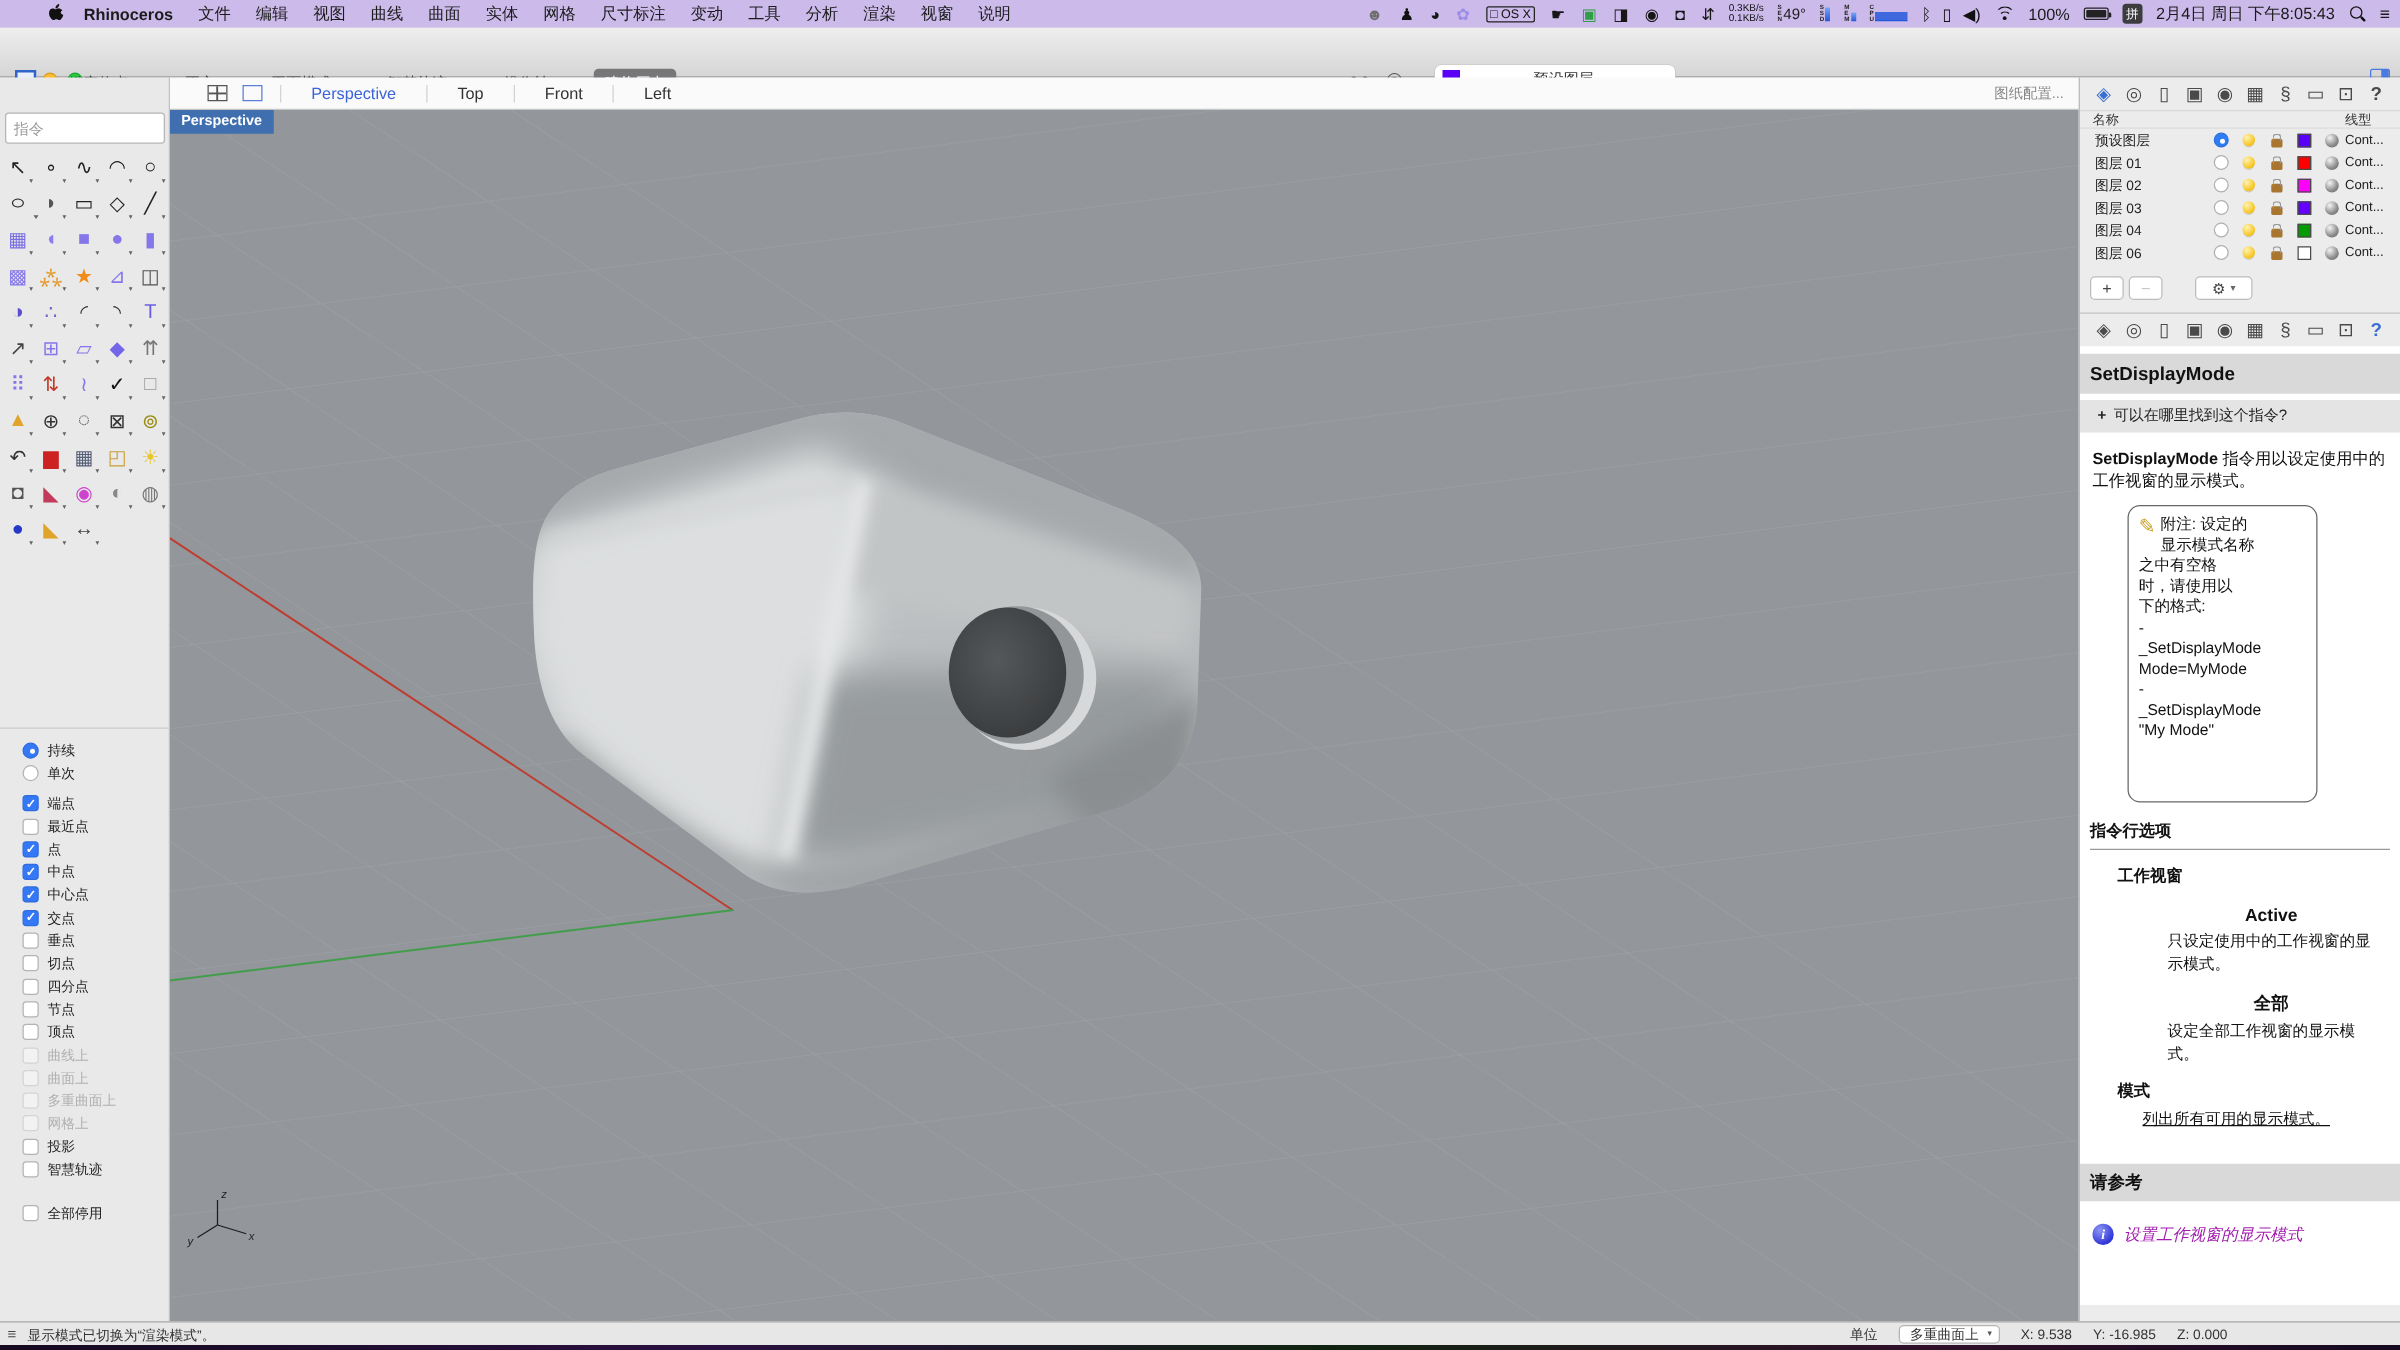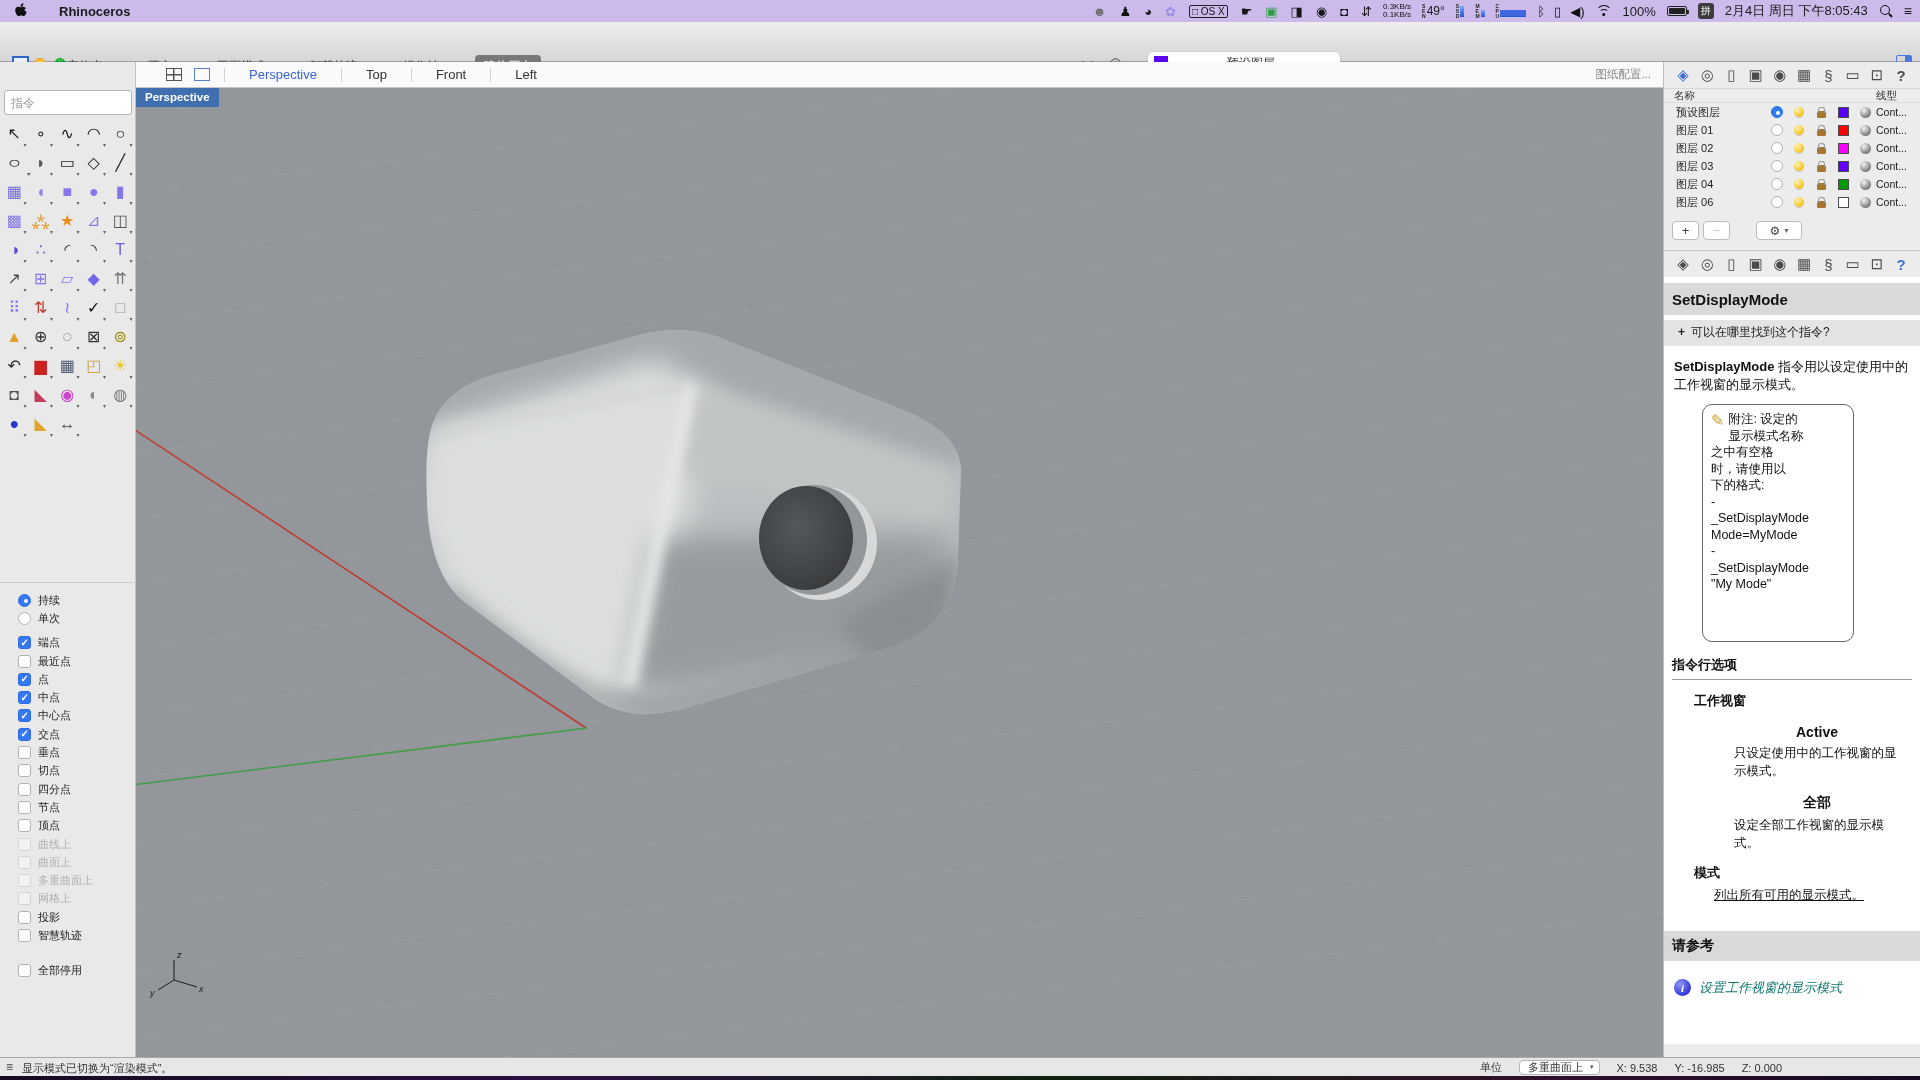--- a/index.html
+++ b/index.html
@@ -1,21 +1,21 @@
 <!DOCTYPE html>
 <html><head>
 <meta charset="utf-8">
 <style>
   * { margin:0; padding:0; box-sizing:border-box; }
   html,body { width:1920px; height:1080px; overflow:hidden; font-family:"Liberation Sans",sans-serif; background:#d8d8d8; }
 
   
   .menubar { position:absolute; left:0; top:0; width:1920px; height:22px; background:#cbbaea;
              display:flex; align-items:center; font-size:13px; color:#1b1b1b; z-index:50; }
-  .mb-left { display:flex; align-items:center; gap:16px; padding-left:14px; }
+  .mb-left { display:flex; align-items:center; gap:0; padding-left:14px;margin-left:24px; }
   .apple-logo { width:15px; height:16px; margin-right:14px; }
   .apple-logo svg { width:13px; height:15px; fill:#111; }
   .app-name { font-weight:bold; margin-right:10px; }
   .mb-item { padding:0 10px; cursor:default; }
   .mb-right { position:absolute; right:8px; top:0; height:22px; display:flex; align-items:center; gap:11px; }
   .mb-extra { font-size:13px; }
   .mb-chip { font-size:10px; border:1px solid #222; padding:0 2px; border-radius:2px; }
   .net { display:flex; flex-direction:column; font-size:8px; line-height:8px; color:#111; text-align:right; }
   .gauge { display:flex; align-items:center; gap:1px; }
   .gauge .vlab { display:flex; flex-direction:column; font-size:5px; line-height:5px; color:#222; font-weight:bold; }
@@ -150,21 +150,21 @@
   .hp-options { font-size:13px; font-weight:bold; border-bottom:1px solid #999; margin:14px 8px 0; padding-bottom:5px; }
   .hp-opt1 { font-weight:bold; font-size:13px; margin:12px 0 0 30px; }
   .hp-sub { font-weight:bold; font-size:14px; margin:14px 0 0 50px;text-align:center; }
   .hp-desc { font-size:12.5px; line-height:1.4; margin:5px 14px 0 70px; }
   .hp-desc2 { font-size:12.5px; line-height:1.4; margin:5px 14px 0 50px;text-decoration:underline; }
   .hp-seealso { background:#d9d9d9; font-size:14px; font-weight:bold; padding:6px 8px; margin-top:26px; }
   .hp-link-row { display:flex; align-items:center; gap:8px; margin:18px 0 0 10px; }
   .info-ic { width:17px; height:17px; border-radius:50%; background:radial-gradient(circle at 35% 30%,#8e97f5,#3136d8 70%);
              color:#fff; font-size:11px; font-style:italic; font-weight:bold; font-family:"Liberation Serif",serif;
              display:flex; align-items:center; justify-content:center; }
-  .hp-link { color:#0f766e; font-style:italic; font-size:13px; }
+  .hp-link { color:#a21caf; font-style:italic; font-size:13px; }
 
   
   .statusbar { position:absolute; left:0; top:1057px; width:1920px; height:19px; background:#e7e7e7;
                border-top:1px solid #a8a8a8; font-size:11px; color:#333; }
   .sb-msg { position:absolute; left:22px; top:3px; }
   .sb-licon { position:absolute; left:6px; top:2px; font-size:12px; color:#444; }
   .sb-right { position:absolute; right:138px; top:2px; display:flex; align-items:center; gap:17px; }
   .sb-select { background:#fff; border:1px solid #b5b5b5; border-radius:4px; padding:0 5px 1px 8px; height:15px;
                display:flex; align-items:center; gap:7px; font-size:11px; }
   .sb-select .cv { font-size:7px; color:#555; }
@@ -175,20 +175,36 @@
 <body>
 
 <div class="menubar">
   <div class="mb-left">
     <span class="apple-logo">
       <svg viewBox="0 0 14 17">
           <path d="M11.3 9.1c0-2.1 1.7-3.1 1.8-3.2-1-1.4-2.5-1.6-3-1.7-1.3-.1-2.5.8-3.1.8-.6 0-1.6-.8-2.7-.7C2.9 4.3 1 5.6 1 8.3c0 1.6.6 3.3 1.4 4.4.7 1 1.5 2.2 2.6 2.1 1 0 1.4-.7 2.7-.7s1.6.7 2.7.7c1.1 0 1.8-1 2.5-2.1.8-1.2 1.1-2.3 1.1-2.4 0-.1-2.6-1-2.7-3.2zM9.4 3c.6-.7 1-1.7.9-2.7-.9 0-1.9.6-2.5 1.3-.6.6-1 1.7-.9 2.6 1 .1 2-.5 2.5-1.2z"></path>
         </svg>
     </span>
     <span class="app-name">Rhinoceros</span>
+    <span style="display:flex">
+        <span class="mb-item">文件</span>
+        <span class="mb-item">编辑</span>
+        <span class="mb-item">视图</span>
+        <span class="mb-item">曲线</span>
+        <span class="mb-item">曲面</span>
+        <span class="mb-item">实体</span>
+        <span class="mb-item">网格</span>
+        <span class="mb-item">尺寸标注</span>
+        <span class="mb-item">变动</span>
+        <span class="mb-item">工具</span>
+        <span class="mb-item">分析</span>
+        <span class="mb-item">渲染</span>
+        <span class="mb-item">视窗</span>
+        <span class="mb-item">说明</span>
+      </span>
   </div>
   <div class="mb-right">
     <span style="display:flex;gap:13px;align-items:center">
         <span class="mb-extra" style="color: rgb(111, 111, 111);">☻</span>
         <span class="mb-extra" style="color: rgb(17, 17, 17);">♟</span>
         <span class="mb-extra" style="color: rgb(22, 22, 22);">◕</span>
         <span class="mb-extra" style="color: rgb(155, 140, 232);">✿</span>
         <span class="mb-chip" style="color: rgb(17, 17, 17);">□ OS X</span>
         <span class="mb-extra" style="color: rgb(22, 22, 22);">☛</span>
         <span class="mb-extra" style="color: rgb(47, 158, 68);">▣</span>

